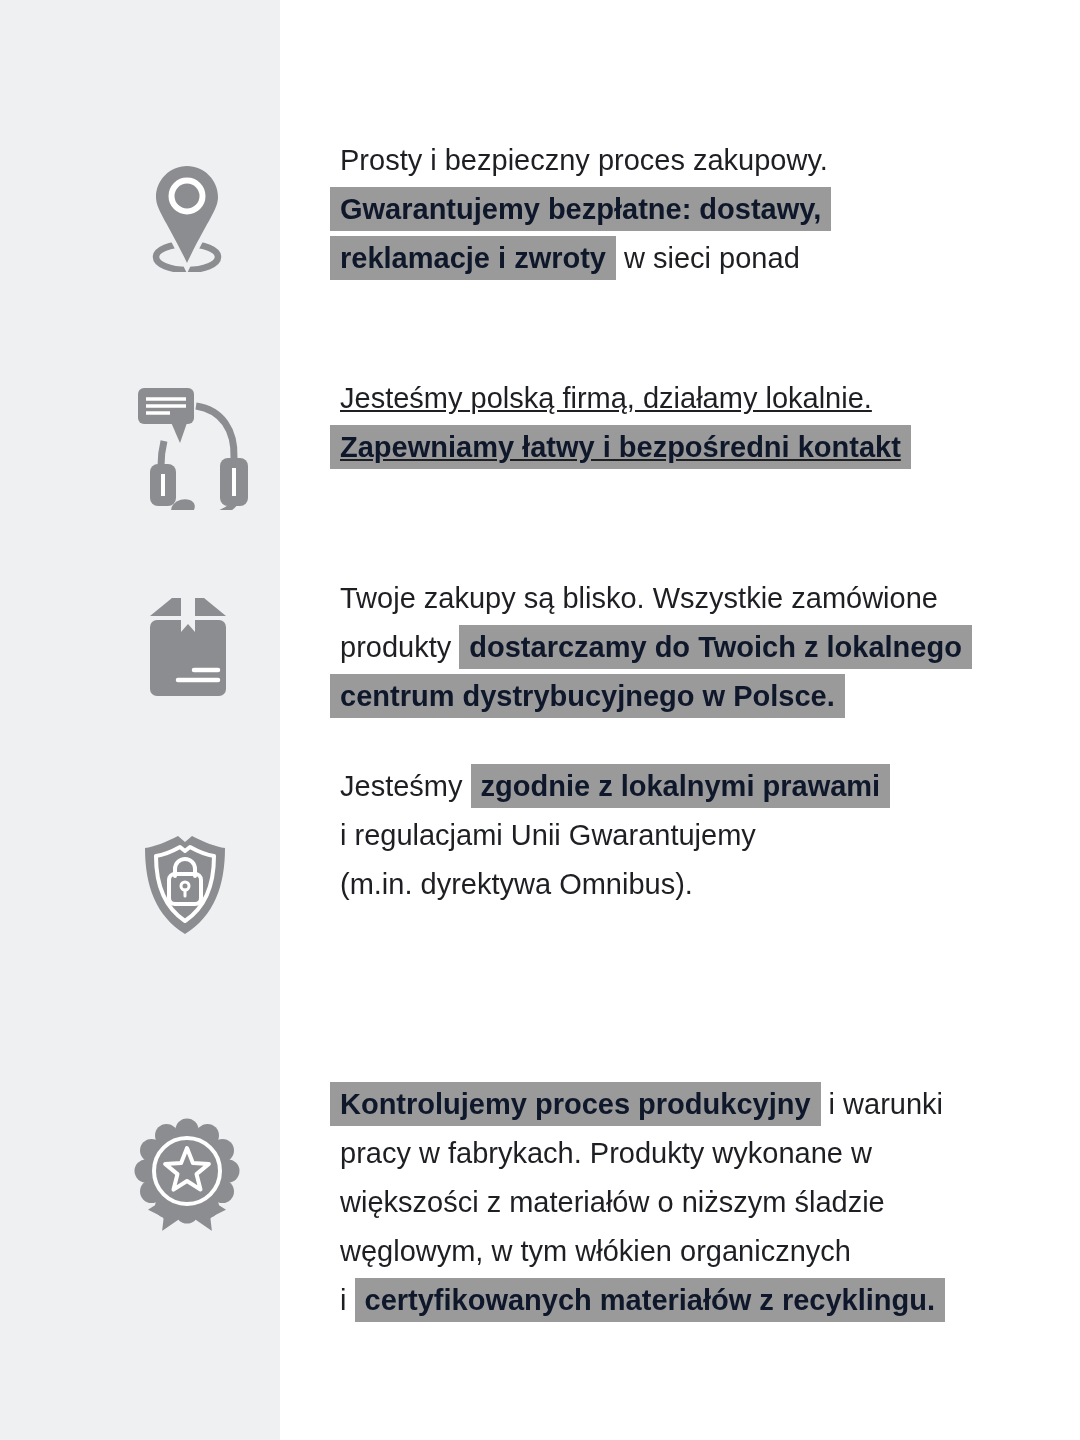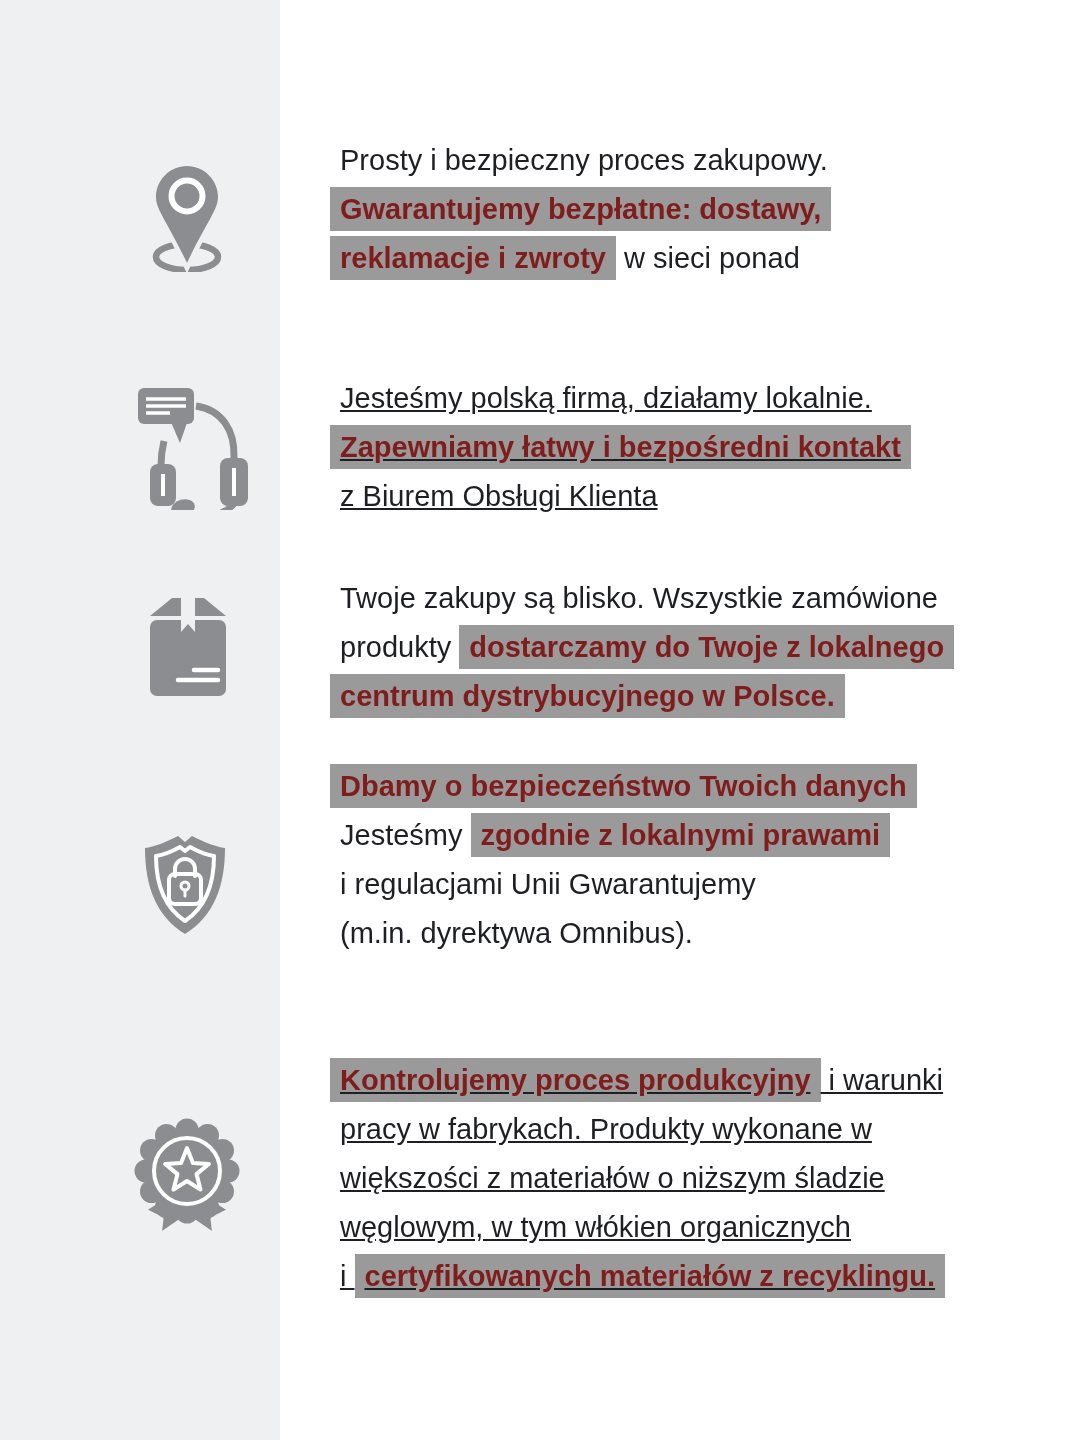--- a/index.html
+++ b/index.html
@@ -34,31 +34,31 @@
   .content{position:absolute;left:0;top:0;right:0;bottom:0;}
   .textblock{
     position:absolute;left:330px;width:720px;
     color:var(--ink);
     font-size:29px;
   }
   .sec-0{top:136px;}
   .sec-1{top:374px;text-decoration:underline;}
   .sec-2{top:574px;}
   .sec-3{top:762px;}
-  .sec-4{top:1056px;text-decoration:underline;}
+  .sec-4{top:1080px;}
   .line{
     display:block;
     white-space:pre;
     height:49px;line-height:49px;
   }
   .line.indent{padding-left:10px;}
   .seg{color:var(--ink);font-weight:400;}
   .seg.hl{
     background:var(--hl);
-    color:#7f1d1d;
+    color:#0f172a;
     font-weight:700;
     padding:6px 10px;
   }
 </style>
 </head>
 <body>
 
 <div class="page">
 
   <div class="sidebar">
@@ -139,29 +139,27 @@
 
   <div class="content" id="sections-root">
       <div class="textblock sec-0">
         <div class="line indent"><span class="seg">Prosty i bezpieczny proces zakupowy.</span></div>
         <div class="line"><span class="seg hl">Gwarantujemy bezpłatne: dostawy,</span></div>
         <div class="line"><span class="seg hl">reklamacje i zwroty</span><span class="seg"> w sieci ponad</span></div>
       </div>
       <div class="textblock sec-1">
         <div class="line indent"><span class="seg">Jesteśmy polską firmą, działamy lokalnie.</span></div>
         <div class="line"><span class="seg hl">Zapewniamy łatwy i bezpośredni kontakt</span></div>
-        <div class="line indent"><span class="seg">z Biurem Obsługi Klienta</span></div>
       </div>
       <div class="textblock sec-2">
         <div class="line indent"><span class="seg">Twoje zakupy są blisko. Wszystkie zamówione</span></div>
-        <div class="line indent"><span class="seg">produkty </span><span class="seg hl">dostarczamy do Twoje z lokalnego</span></div>
+        <div class="line indent"><span class="seg">produkty </span><span class="seg hl">dostarczamy do Twoich z lokalnego</span></div>
         <div class="line"><span class="seg hl">centrum dystrybucyjnego w Polsce.</span></div>
       </div>
       <div class="textblock sec-3">
-        <div class="line"><span class="seg hl">Dbamy o bezpieczeństwo Twoich danych</span></div>
         <div class="line indent"><span class="seg">Jesteśmy </span><span class="seg hl">zgodnie z lokalnymi prawami</span></div>
         <div class="line indent"><span class="seg">i regulacjami Unii Gwarantujemy</span></div>
         <div class="line indent"><span class="seg">(m.in. dyrektywa Omnibus).</span></div>
       </div>
       <div class="textblock sec-4">
         <div class="line"><span class="seg hl">Kontrolujemy proces produkcyjny</span><span class="seg"> i warunki</span></div>
         <div class="line indent"><span class="seg">pracy w fabrykach. Produkty wykonane w</span></div>
         <div class="line indent"><span class="seg">większości z materiałów o niższym śladzie</span></div>
         <div class="line indent"><span class="seg">węglowym, w tym włókien organicznych</span></div>
         <div class="line indent"><span class="seg">i </span><span class="seg hl">certyfikowanych materiałów z recyklingu.</span></div>

